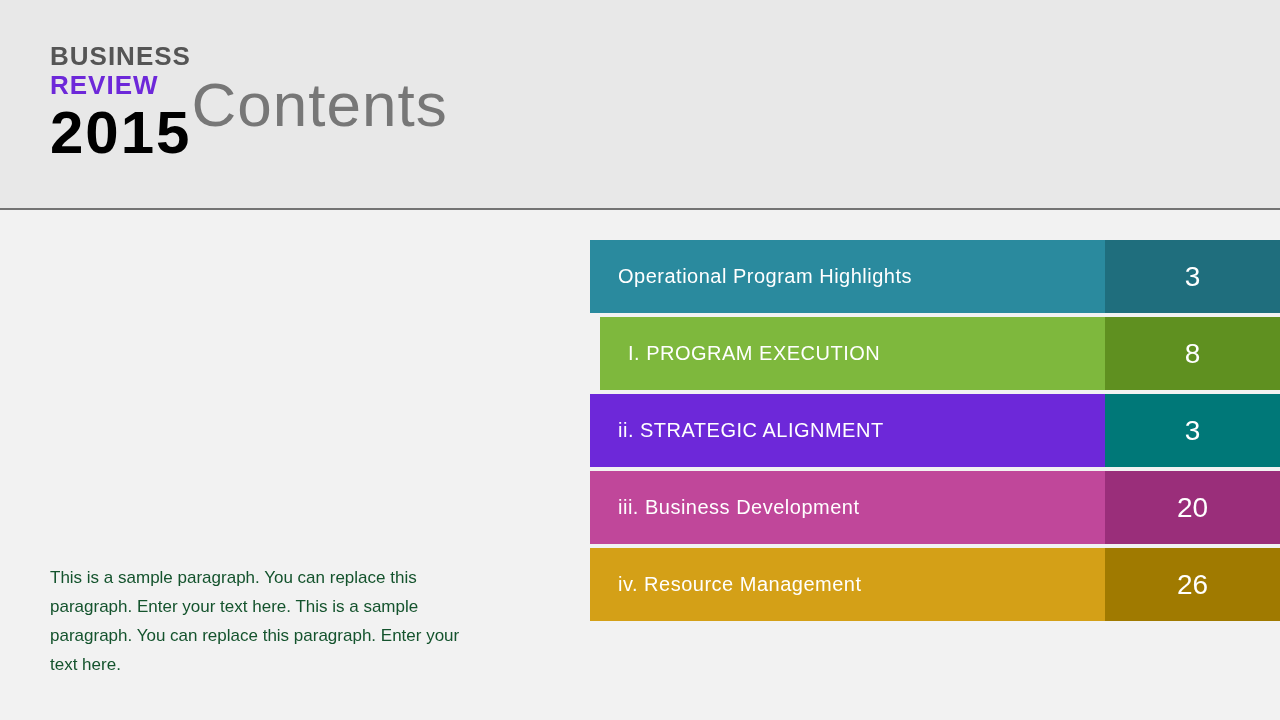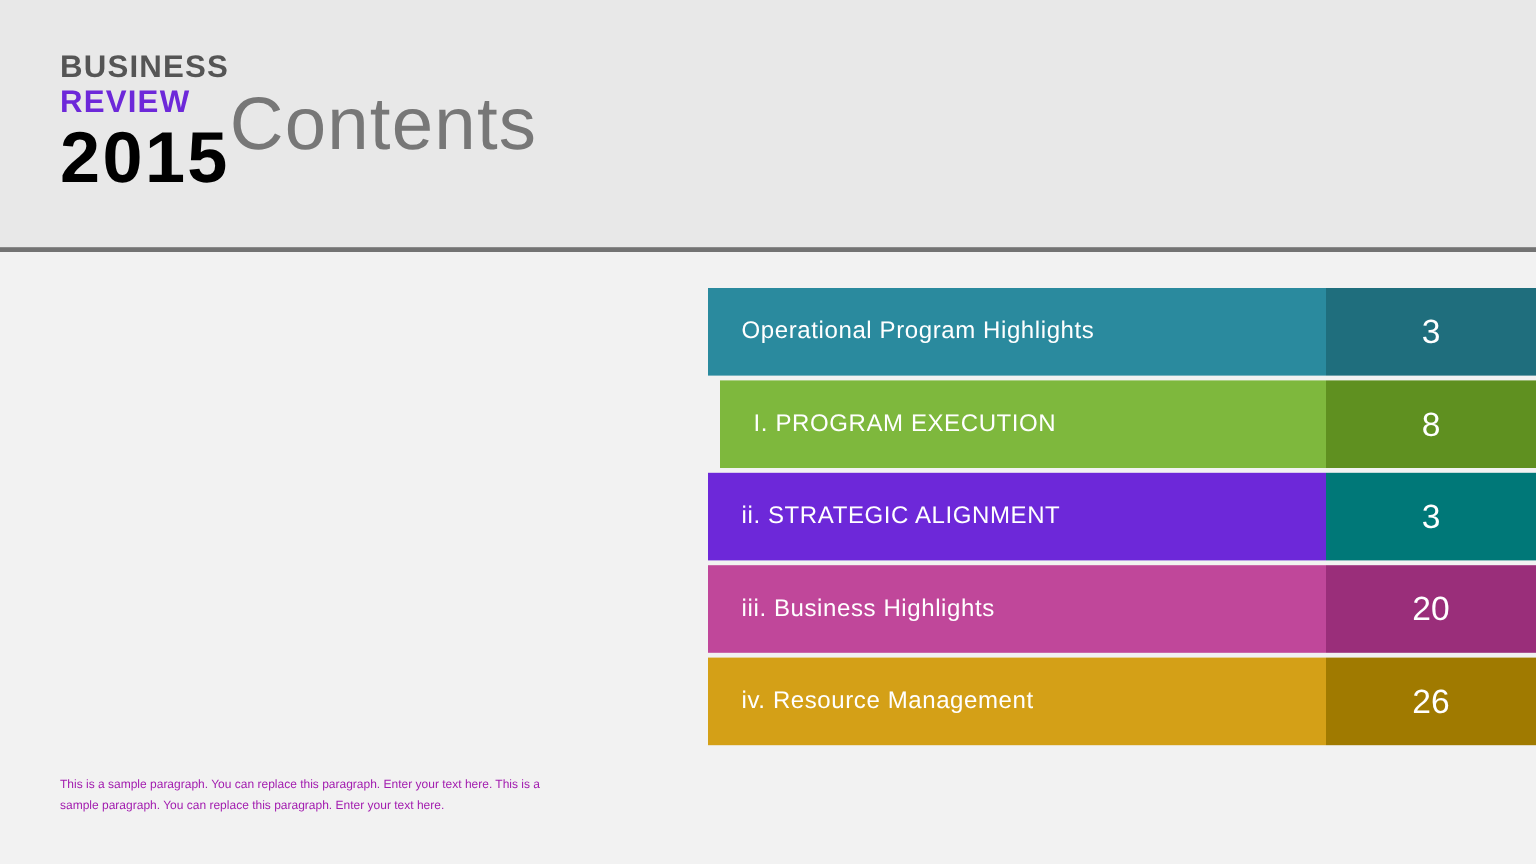--- a/index.html
+++ b/index.html
@@ -16,21 +16,21 @@
       overflow: hidden;
     }
 
     
     .header {
       background: #e8e8e8;
       height: 210px;
       display: flex;
       align-items: center;
       padding: 0 50px;
-      border-bottom: 4px solid #737373;
+      border-bottom: 2px solid #737373;
     }
 
     .brand {
       display: flex;
       flex-direction: column;
       line-height: 1.1;
     }
 
     .brand-business {
       font-size: 26px;
@@ -70,22 +70,22 @@
 
     
     .left-panel {
       width: 540px;
       display: flex;
       align-items: flex-end;
       padding-bottom: 10px;
     }
 
     .sample-text {
-      font-size: 10px;
-      color: #a21caf;
+      font-size: 17px;
+      color: #14532d;
       line-height: 1.7;
       max-width: 430px;
     }
 
     
     .right-panel {
       flex: 1;
       display: flex;
       flex-direction: column;
       gap: 0;
@@ -164,21 +164,21 @@
       </div>
       <div class="toc-row row-green">
         <div class="toc-label">I. PROGRAM EXECUTION</div>
         <div class="toc-page">8</div>
       </div>
       <div class="toc-row row-cyan">
         <div class="toc-label">ii. STRATEGIC ALIGNMENT</div>
         <div class="toc-page">3</div>
       </div>
       <div class="toc-row row-purple">
-        <div class="toc-label">iii. Business Highlights</div>
+        <div class="toc-label">iii. Business Development</div>
         <div class="toc-page">20</div>
       </div>
       <div class="toc-row row-yellow">
         <div class="toc-label">iv. Resource Management</div>
         <div class="toc-page">26</div>
       </div>
     </div>
 
 </div>
 

